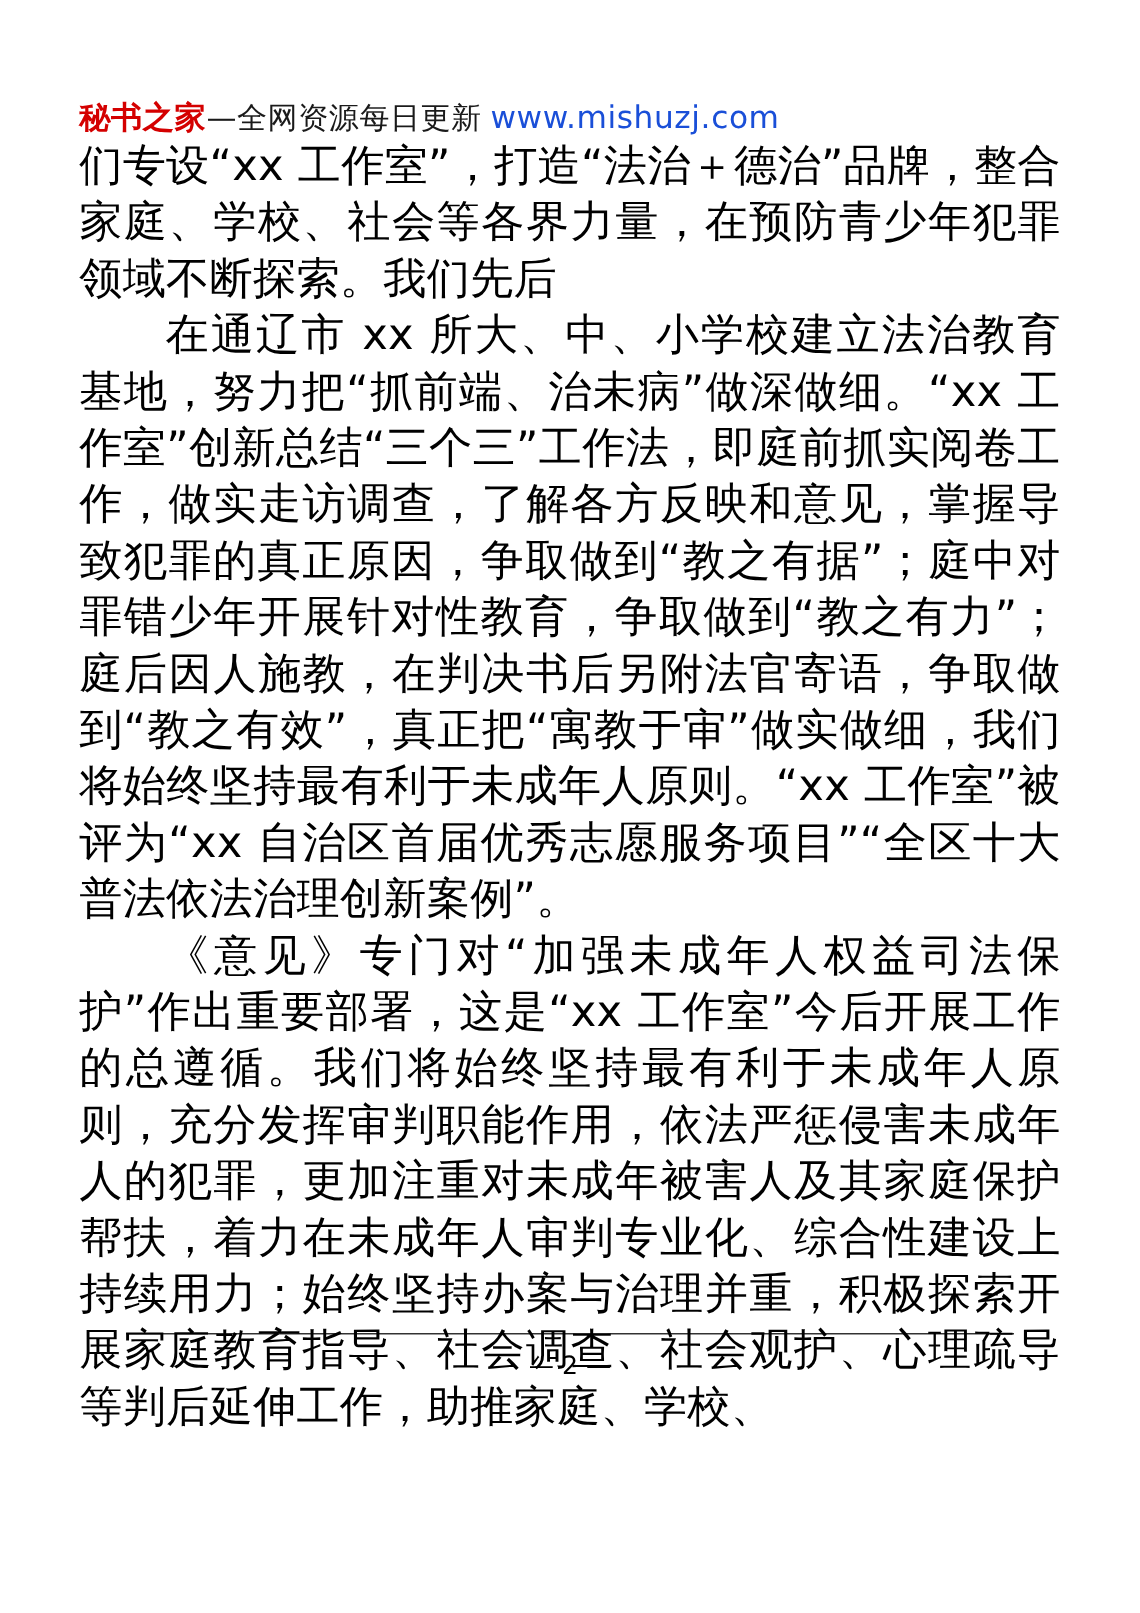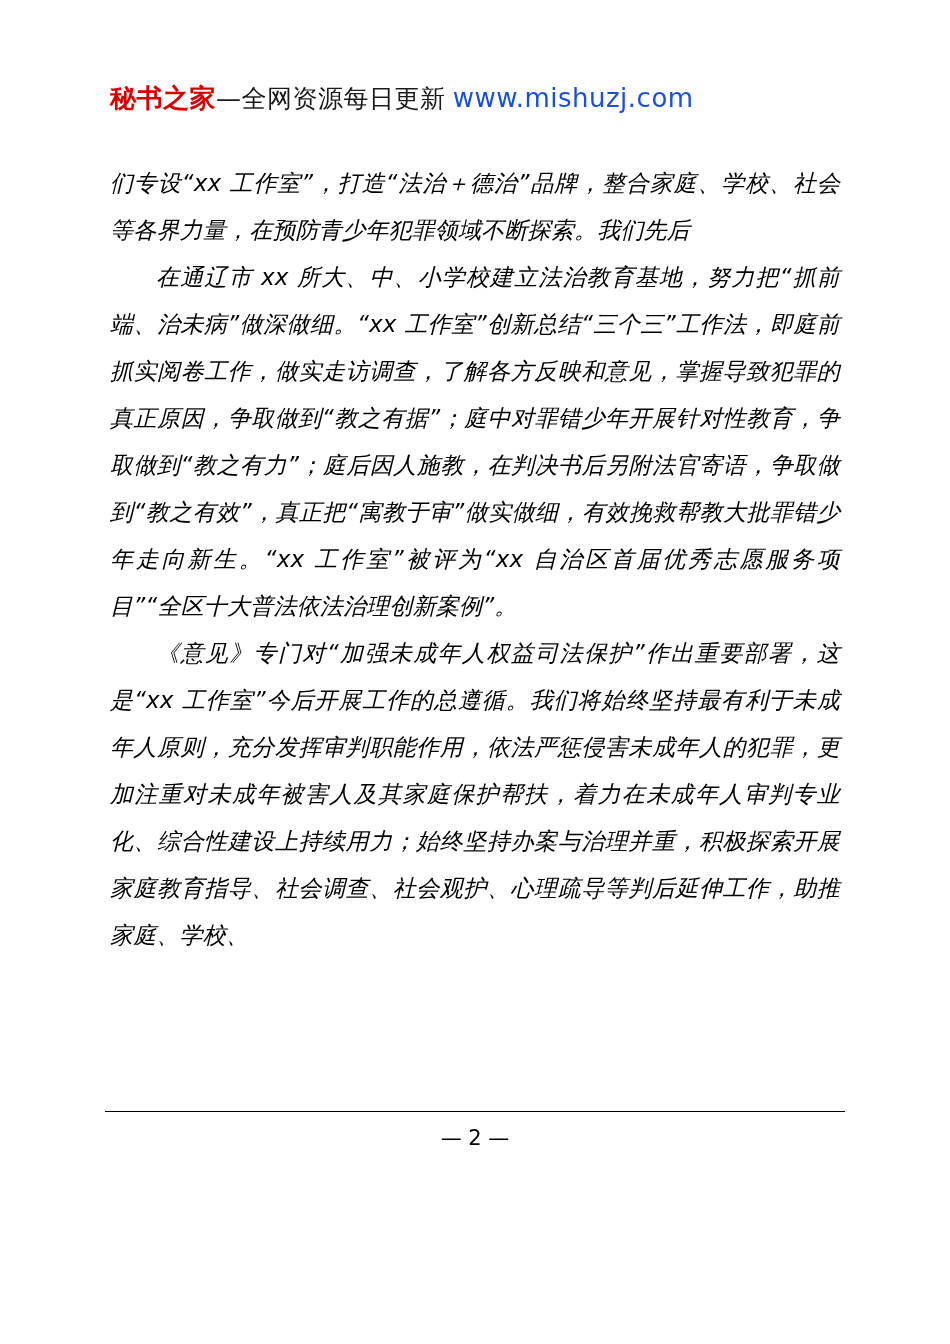--- a/index.html
+++ b/index.html
@@ -12,21 +12,21 @@
     height: 1344px;
     font-family: "Liberation Serif", serif;
     color: #000000;
     position: relative;
     overflow: hidden;
   }
   .page {
     width: 950px;
     height: 1206px;
     box-sizing: border-box;
-    padding: 0 110px;
+    padding: 0 66px;
     position: relative;
   }
   .header {
     padding-top: 82px;
     font-size: 27px;
     line-height: 1.2;
     white-space: nowrap;
     letter-spacing: 0.5px;
   }
   .header .brand {
@@ -39,28 +39,26 @@
     color: #1a1a1a;
     font-family: "DejaVu Sans", sans-serif;
     font-size: 25px;
   }
   .header .url {
     color: #1a4fd8;
     font-family: "DejaVu Sans", sans-serif;
     font-size: 26px;
   }
   .body-text {
-    margin-top: 46px;
-    font-size: 23px;
+    font-size: 36px;
     line-height: 47px;
     text-align: justify;
     text-justify: inter-ideograph;
     letter-spacing: 0.2px;
     font-family: "DejaVu Sans", sans-serif;
-    font-style: italic;
   }
   .para {
     margin: 0 0 0 0;
   }
   .indent {
     text-indent: 2em;
   }
   .footer {
     position: absolute;
     left: 0;
@@ -82,21 +80,21 @@
 <body>
 
 <div class="page">
 
   <div class="header">
     <span class="brand">秘书之家</span><span class="tagline">—全网资源每日更新</span> <span class="url">www.mishuzj.com</span>
   </div>
 
   <div class="body-text">
     <p class="para">们专设“xx 工作室”，打造“法治＋德治”品牌，整合家庭、学校、社会等各界力量，在预防青少年犯罪领域不断探索。我们先后</p>
-    <p class="para indent">在通辽市 xx 所大、中、小学校建立法治教育基地，努力把“抓前端、治未病”做深做细。“xx 工作室”创新总结“三个三”工作法，即庭前抓实阅卷工作，做实走访调查，了解各方反映和意见，掌握导致犯罪的真正原因，争取做到“教之有据”；庭中对罪错少年开展针对性教育，争取做到“教之有力”；庭后因人施教，在判决书后另附法官寄语，争取做到“教之有效”，真正把“寓教于审”做实做细，有效挽救帮教大批罪错少年走向新生。“xx 工作室”被评为“xx 自治区首届优秀志愿服务项目”“全区十大普法依法治理创新案例”。</p>
+    <p class="para indent">在通辽市 xx 所大、中、小学校建立法治教育基地，努力把“抓前端、治未病”做深做细。“xx 工作室”创新总结“三个三”工作法，即庭前抓实阅卷工作，做实走访调查，了解各方反映和意见，掌握导致犯罪的真正原因，争取做到“教之有据”；庭中对罪错少年开展针对性教育，争取做到“教之有力”；庭后因人施教，在判决书后另附法官寄语，争取做到“教之有效”，真正把“寓教于审”做实做细，我们将始终坚持最有利于未成年人原则。“xx 工作室”被评为“xx 自治区首届优秀志愿服务项目”“全区十大普法依法治理创新案例”。</p>
     <p class="para indent">《意见》专门对“加强未成年人权益司法保护”作出重要部署，这是“xx 工作室”今后开展工作的总遵循。我们将始终坚持最有利于未成年人原则，充分发挥审判职能作用，依法严惩侵害未成年人的犯罪，更加注重对未成年被害人及其家庭保护帮扶，着力在未成年人审判专业化、综合性建设上持续用力；始终坚持办案与治理并重，积极探索开展家庭教育指导、社会调查、社会观护、心理疏导等判后延伸工作，助推家庭、学校、</p>
   </div>
 
   <div class="footer">
     <div class="rule"></div>
     <span>— 2 —</span>
   </div>
 
 </div>
 

